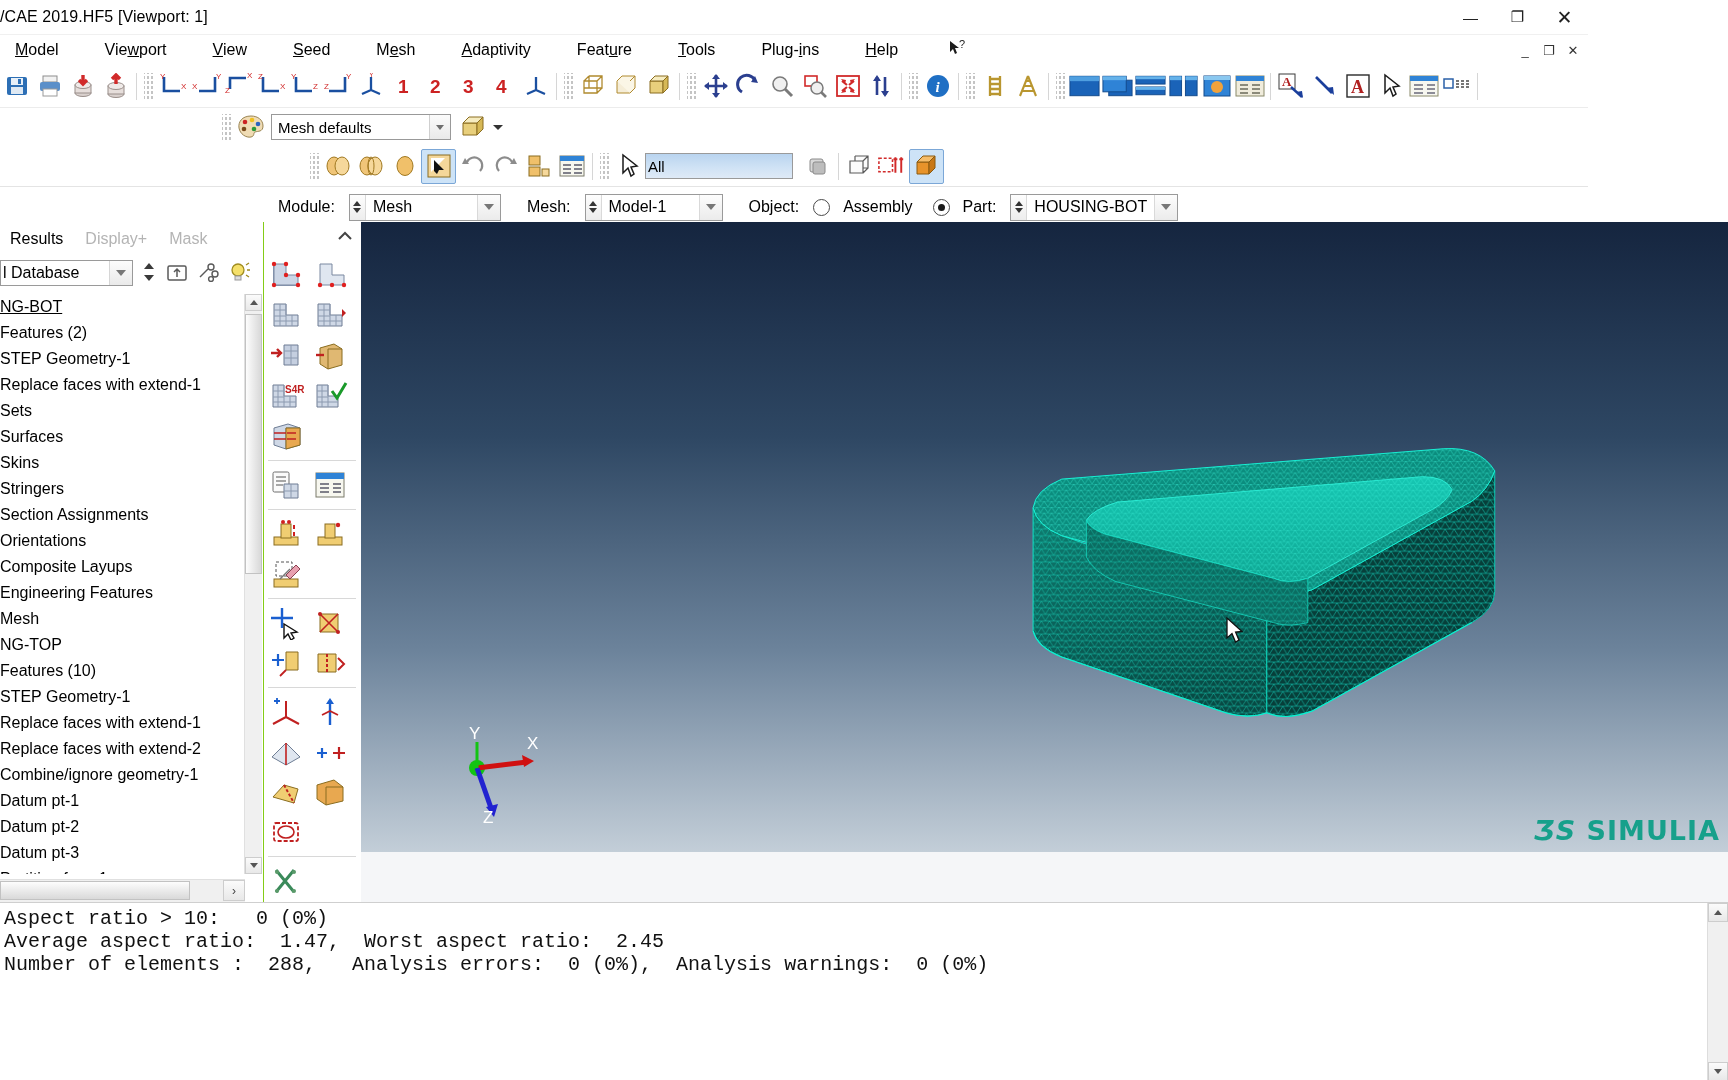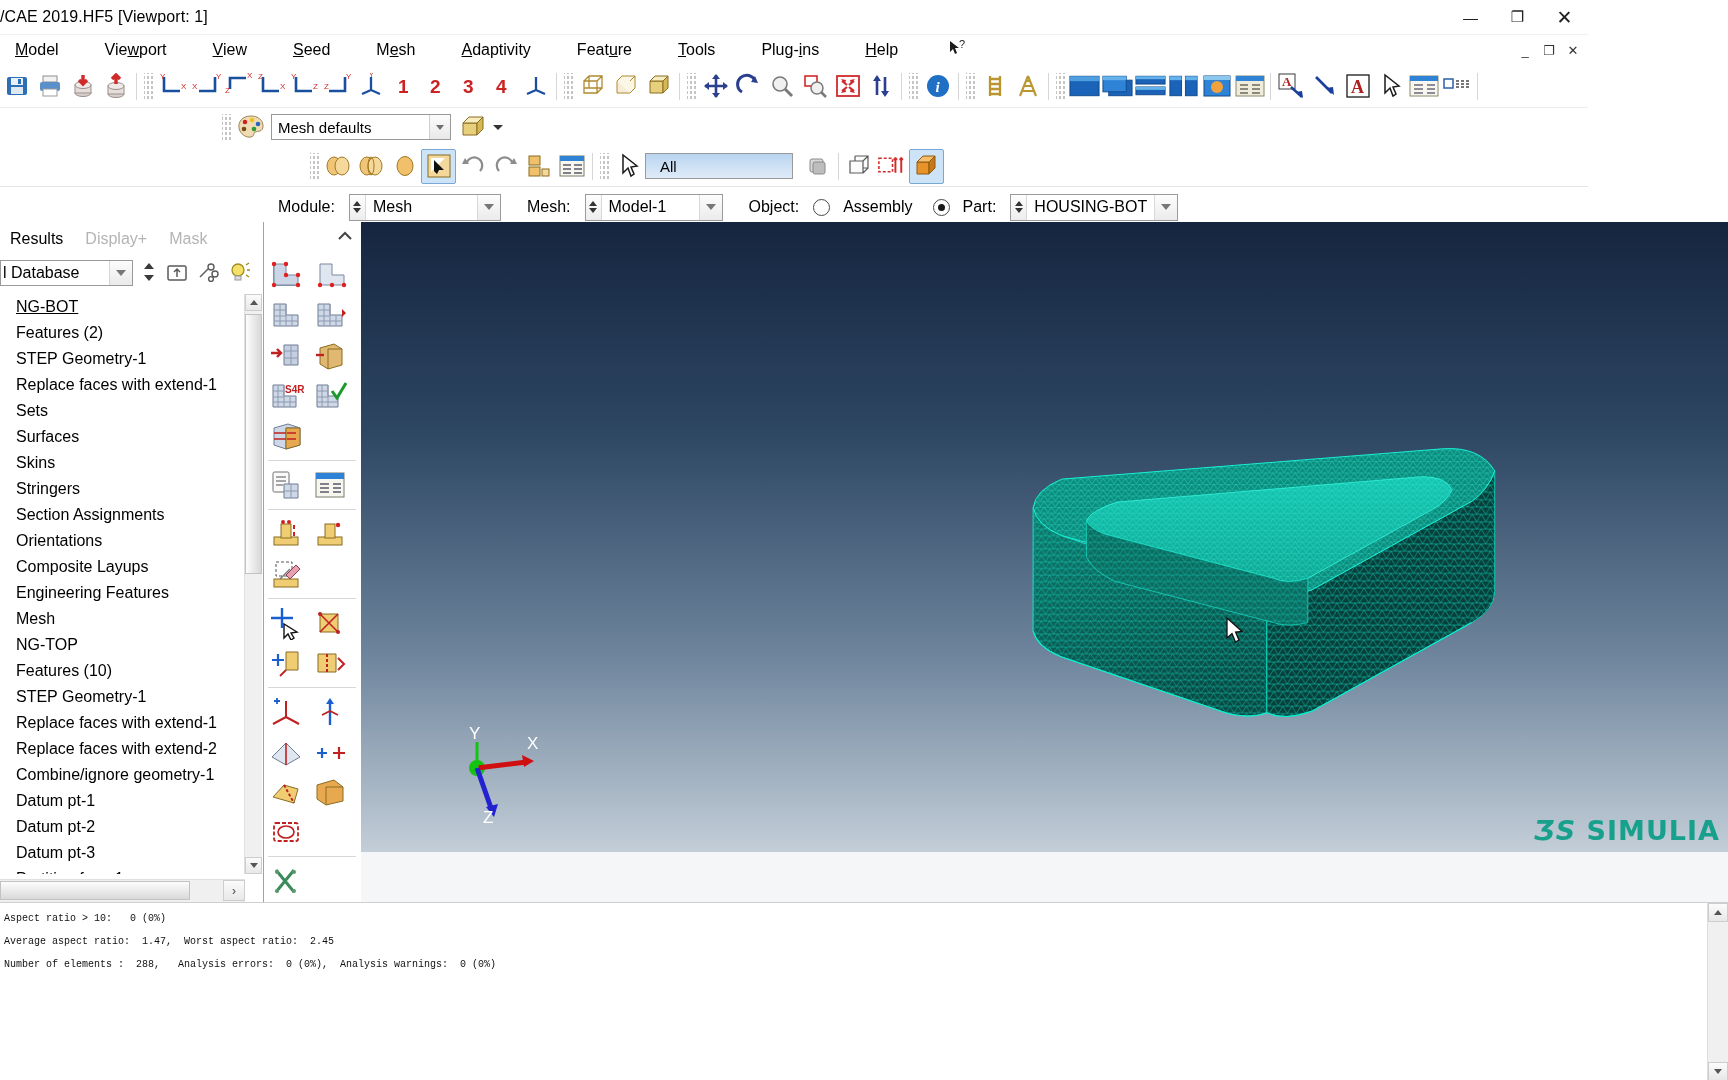--- a/index.html
+++ b/index.html
@@ -47,21 +47,21 @@
   .combo .arrow{margin-left:auto;width:20px;height:24px;border-left:1px solid #cfcfcf;
     background:linear-gradient(#fbfbfb,#e9e9e9);display:flex;align-items:center;justify-content:center;}
   .combo .arrow:after{content:"";border-left:4px solid transparent;border-right:4px solid transparent;
     border-top:5px solid #6e6e6e;}
 
   
   .selrow{height:40px;background:#fff;display:flex;align-items:center;position:relative;
     border-bottom:1px solid #e4e4e4;}
   .allbox{width:148px;height:26px;border:1px solid #9a9a9a;
     background:linear-gradient(#b9d4ef,#cfe2f5 55%,#dfeaf7);
-    font-size:15px;display:flex;align-items:center;padding-left:14px;box-sizing:border-box;}
+    font-size:15px;display:flex;align-items:center;padding-left:2px;box-sizing:border-box;}
 
   
   .modbar{height:40px;background:#fff;display:flex;align-items:center;gap:8px;
     padding-left:278px;font-size:16px;}
   .modlbl{margin-right:6px;}
   .spincombo{height:27px;border:1px solid #9a9a9a;background:#fff;display:flex;align-items:center;
     box-sizing:border-box;}
   .spincombo .spin{width:15px;height:25px;display:flex;flex-direction:column;
     align-items:center;justify-content:center;border-right:1px solid #d9d9d9;
     background:linear-gradient(#fdfdfd,#ededed);}
@@ -89,21 +89,21 @@
   .tab.active{color:#000;}
   .tab.dim{color:#b4b4b4;}
   .treehdr{height:42px;display:flex;align-items:center;gap:7px;padding-left:0;}
   .treecombo{width:133px;height:26px;border:1px solid #9a9a9a;background:#fff;
     display:flex;align-items:center;font-size:16px;padding-left:2px;box-sizing:border-box;}
   .treecombo .arw{margin-left:auto;width:22px;height:24px;border-left:1px solid #d6d6d6;
     background:linear-gradient(#fcfcfc,#eaeaea);display:flex;align-items:center;justify-content:center;}
   .treecombo .arw:after{content:"";border-left:5px solid transparent;border-right:5px solid transparent;
     border-top:6px solid #777;}
   .treebody{position:absolute;left:0;top:72px;width:263px;height:580px;overflow:hidden;background:#fff;}
-  .trow{height:26px;line-height:26px;font-size:16px;white-space:nowrap;padding-left:16px;}
+  .trow{height:26px;line-height:26px;font-size:16px;white-space:nowrap;padding-left:0;}
   .trow.root{text-decoration:underline;}
   .vscroll{position:absolute;right:1px;top:72px;width:17px;height:580px;
     background:#f0f0f0;border-left:1px solid #e0e0e0;}
   .vscroll .up,.vscroll .dn{width:17px;height:17px;background:linear-gradient(#fbfbfb,#e8e8e8);
     border:1px solid #cdcdcd;box-sizing:border-box;display:flex;align-items:center;justify-content:center;}
   .vscroll .up:after{content:"";border-left:4px solid transparent;border-right:4px solid transparent;border-bottom:5px solid #555;}
   .vscroll .dn:after{content:"";border-left:4px solid transparent;border-right:4px solid transparent;border-top:5px solid #555;}
   .vscroll .thumb{position:absolute;left:0;top:20px;width:17px;height:260px;
     background:linear-gradient(90deg,#fdfdfd,#d8d8d8);border:1px solid #c2c2c2;box-sizing:border-box;}
   .hscroll{position:absolute;left:0;bottom:0;width:245px;height:22px;background:#f0f0f0;border-top:1px solid #e0e0e0;}
@@ -128,21 +128,21 @@
     font-family:"DejaVu Sans",sans-serif;letter-spacing:1px;}
   .triad{position:absolute;left:78px;bottom:22px;width:120px;height:110px;}
   .triad .lbl{position:absolute;color:#fff;font-size:17px;font-family:"Liberation Sans",sans-serif;}
 
   
   .botstrip{position:absolute;left:361px;top:630px;width:1367px;height:50px;background:#f5f6f8;}
 
   
   .msgarea{position:absolute;left:0;top:902px;width:1728px;height:178px;background:#fff;
     border-top:1px solid #cfcfcf;}
-  .msgtxt{font-family:"Liberation Mono",monospace;font-size:10px;line-height:23px;
+  .msgtxt{font-family:"Liberation Mono",monospace;font-size:20px;line-height:23px;
     white-space:pre;padding-left:4px;padding-top:4px;color:#111;}
   .msgscroll{position:absolute;right:0;top:0;width:20px;height:178px;background:#f0f0f0;border-left:1px solid #ddd;}
   .msgscroll .up,.msgscroll .dn{width:20px;height:19px;background:linear-gradient(#fbfbfb,#e8e8e8);
     border:1px solid #cdcdcd;box-sizing:border-box;display:flex;align-items:center;justify-content:center;}
   .msgscroll .up:after{content:"";border-left:4px solid transparent;border-right:4px solid transparent;border-bottom:5px solid #555;}
   .msgscroll .dn:after{content:"";border-left:4px solid transparent;border-right:4px solid transparent;border-top:5px solid #555;}
   .msgscroll .dn{position:absolute;bottom:0;left:0;}
 
   .cursor{position:absolute;left:1225px;top:395px;width:20px;height:28px;pointer-events:none;}
 </style>

